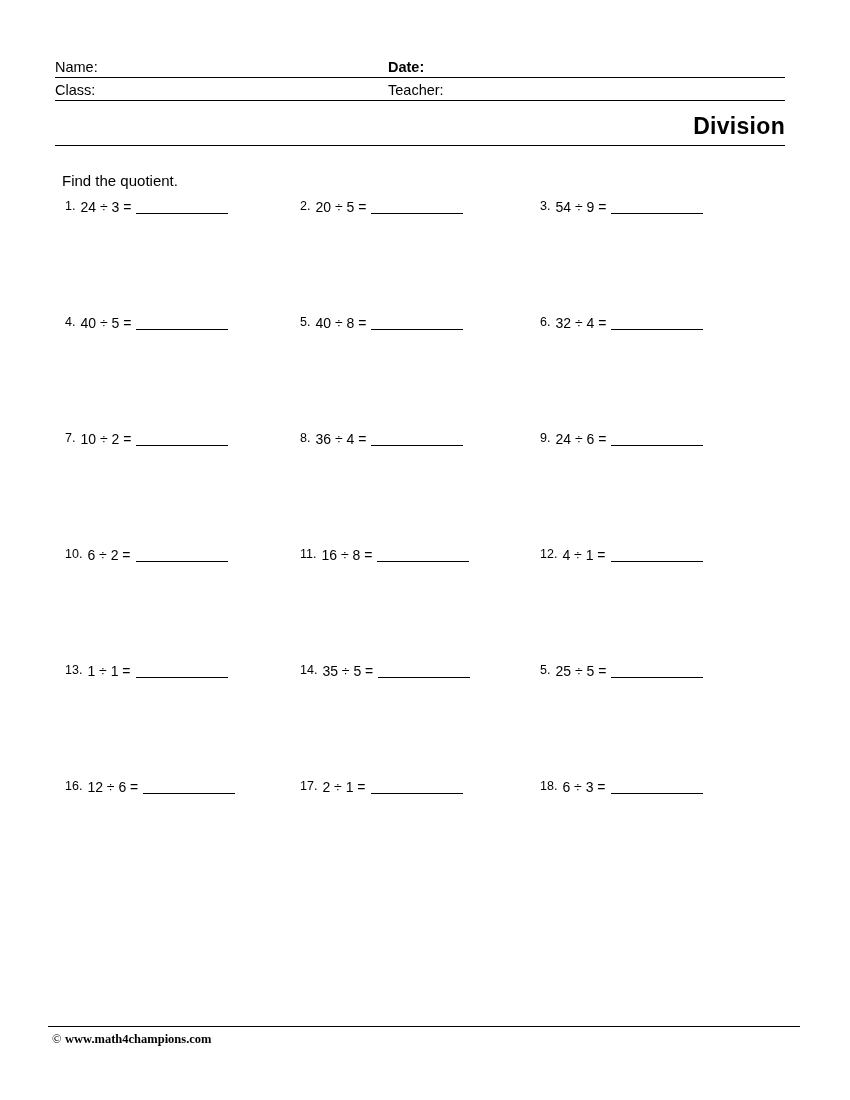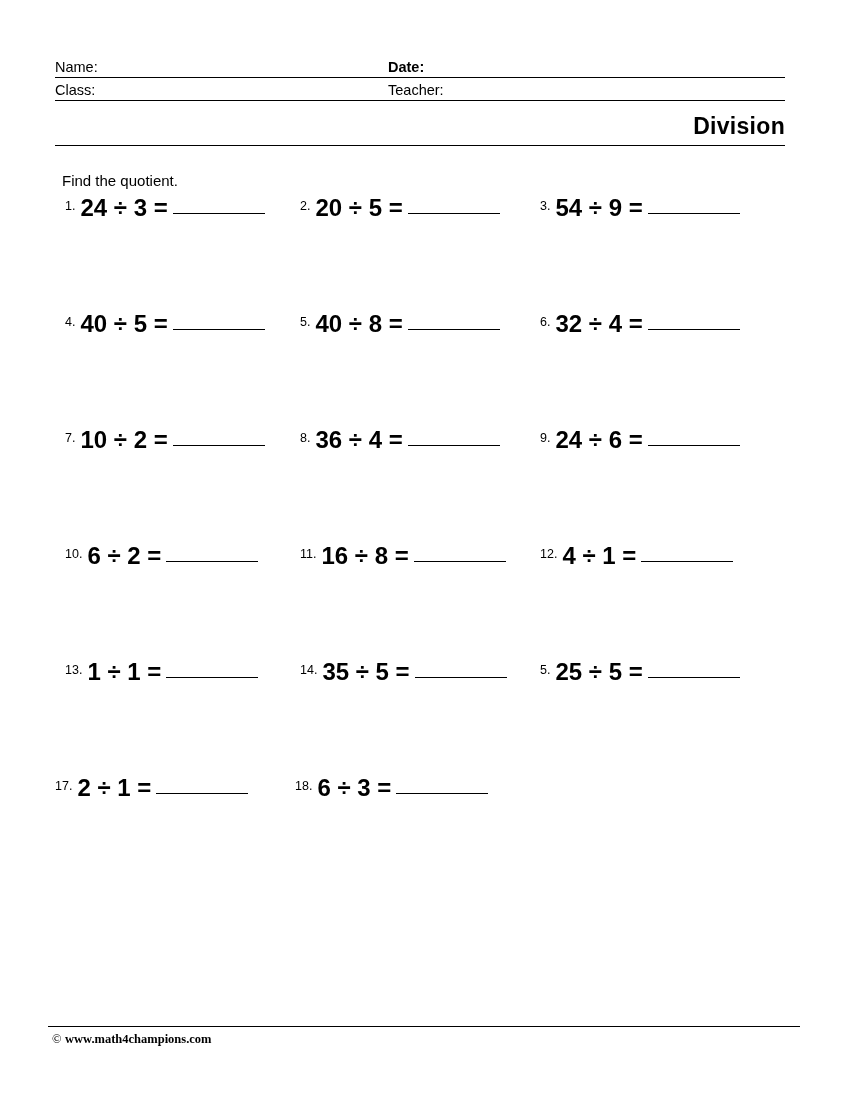--- a/index.html
+++ b/index.html
@@ -95,25 +95,24 @@
   .col2 { width: 250px; padding-left: 0px; }
 
   .num {
     font-size: 12.5px;
     line-height: 12px;
     padding-top: 4px;
     padding-right: 5px;
     white-space: nowrap;
   }
   .expr {
-    font-size: 24px;
+    font-size: 14px;
     line-height: 19px;
     white-space: nowrap;
     padding-top: 2px;
-    font-weight: bold;
   }
   .answer-line {
     display: inline-block;
     width: 92px;
     border-bottom: 1.5px solid #000;
     height: 17px;
     margin-left: 5px;
     vertical-align: baseline;
   }
 
@@ -250,20 +249,25 @@
         <span class="answer-line"></span>
       </div>
       <div class="cell col2">
         <span class="num">5.</span>
         <span class="expr">25 ÷ 5 =</span>
         <span class="answer-line"></span>
       </div>
     </div>
 
     <div class="prow">
+      <div class="cell col0">
+        <span class="num">16.</span>
+        <span class="expr">12 ÷ 6 =</span>
+        <span class="answer-line"></span>
+      </div>
       <div class="cell col1">
         <span class="num">17.</span>
         <span class="expr">2 ÷ 1 =</span>
         <span class="answer-line"></span>
       </div>
       <div class="cell col2">
         <span class="num">18.</span>
         <span class="expr">6 ÷ 3 =</span>
         <span class="answer-line"></span>
       </div>

